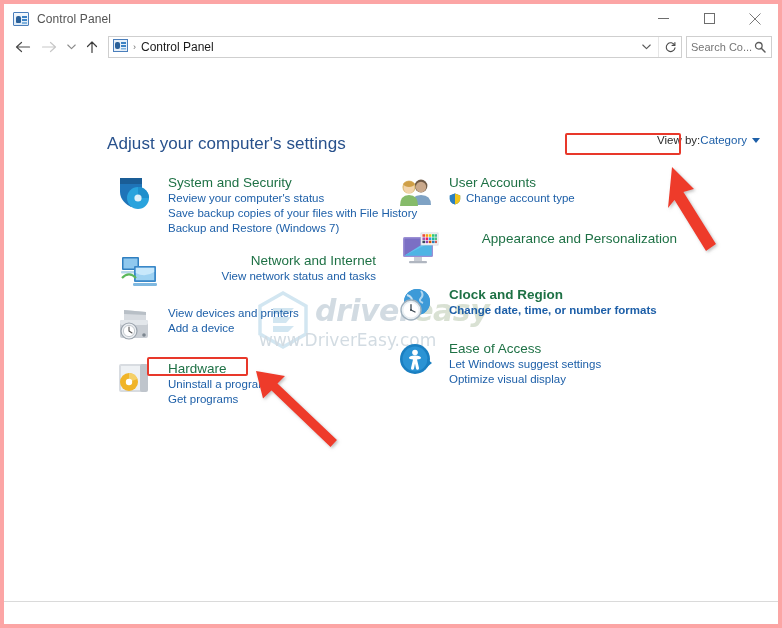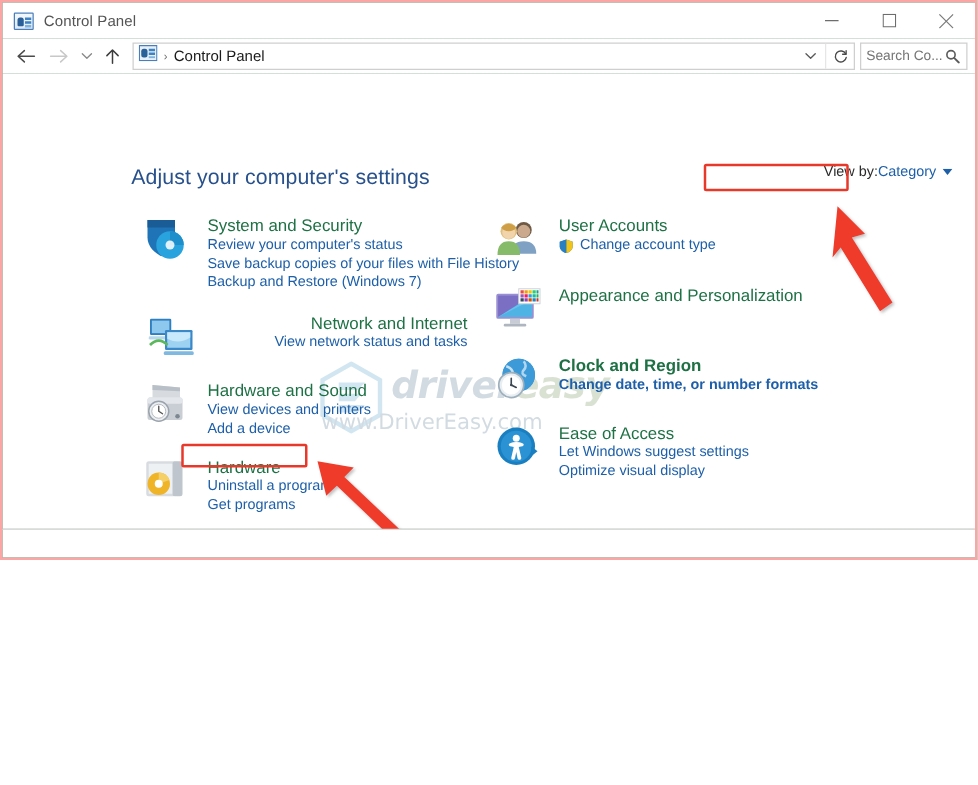--- a/index.html
+++ b/index.html
@@ -13,24 +13,24 @@
     font-family: "Liberation Sans", sans-serif;
     -webkit-font-smoothing: antialiased;
     overflow: hidden;
     position: relative;
   }
 
   .window {
     position: absolute;
     left: 0; top: 0;
     width: 782px;
-    height: 448px;
+    height: 628px;
     box-sizing: border-box;
-    border: 2px solid #fca5a5;
-    background: #14532d;
+    border: 4px solid #fca5a5;
+    background: #fdba74;
     display: flex;
     flex-direction: column;
   }
 
   
   .titlebar {
     height: 29px;
     background: #ffffff;
     display: flex;
     align-items: center;
@@ -492,21 +492,20 @@
               <path d="M8 4 L30 6 L30 14 L8 14 Z" fill="#d7dbe0"></path>
               <path d="M8 4 L30 6 L30 9 L8 8 Z" fill="#b8bfc6"></path>
               <rect x="4" y="14" width="28" height="18" rx="2" fill="#c9ced4"></rect>
               <rect x="4" y="14" width="28" height="5" rx="2" fill="#e3e7eb"></rect>
               <circle cx="13" cy="25" r="8" fill="#eceff2" stroke="#9aa3ac" stroke-width="1.2"></circle>
               <circle cx="13" cy="25" r="5.6" fill="#ffffff" stroke="#b6bcc3" stroke-width=".8"></circle>
               <path d="M13 25 L13 21 M13 25 L16 27" stroke="#555" stroke-width="1.1" stroke-linecap="round"></path>
               <circle cx="28" cy="29" r="1.8" fill="#7d8790"></circle>
             </svg>
           </div>
-          <div class="cat-title">Hardware and Sound</div>
           <div class="cat-link">View devices and printers</div>
           <div class="cat-link">Add a device</div>
         </div>
 
         <div class="cat">
           <div class="cat-icon">
             <svg width="40" height="38" viewBox="0 0 40 38">
               <rect x="3" y="4" width="24" height="28" rx="2" fill="#d8dce1"></rect>
               <rect x="5" y="6" width="20" height="24" fill="#eef1f4"></rect>
               <rect x="24" y="4" width="8" height="28" rx="2" fill="#bfc5cc"></rect>
@@ -542,21 +541,21 @@
               <svg width="12" height="12" viewBox="0 0 12 12">
                 <path d="M6 0.6 L11.2 2.4 V6 C11.2 9 8.6 10.8 6 11.4 C3.4 10.8 0.8 9 0.8 6 V2.4 Z" fill="#2a7fc1"></path>
                 <path d="M6 0.6 L11.2 2.4 V6 C11.2 9 8.6 10.8 6 11.4 Z" fill="#f0c419"></path>
                 <path d="M6 0.6 L0.8 2.4 V6 C0.8 9 3.4 10.8 6 11.4 Z" fill="#2a7fc1"></path>
               </svg>
             </span>
             <span>Change account type</span>
           </div>
         </div>
 
-        <div class="cat" style="margin-bottom:16px;">
+        <div class="cat" style="margin-bottom:16px;text-align:right;">
           <div class="cat-icon">
             <svg width="40" height="38" viewBox="0 0 40 38">
               <rect x="2" y="7" width="30" height="20" rx="1.5" fill="#9b8fd4"></rect>
               <rect x="3.5" y="8.5" width="27" height="17" fill="#7b6fc4"></rect>
               <path d="M3.5 25.5 L30.5 8.5 V25.5 Z" fill="#62c4ef"></path>
               <path d="M3.5 25.5 L30.5 12 V25.5 Z" fill="#4fb4e4"></path>
               <rect x="13" y="27" width="8" height="4" fill="#c8ccd4"></rect>
               <rect x="8" y="31" width="18" height="2.2" rx="1" fill="#b0b6c0"></rect>
               <rect x="20" y="3" width="17" height="12" fill="#ffffff" stroke="#cdd3da" stroke-width=".8"></rect>
               <g>

